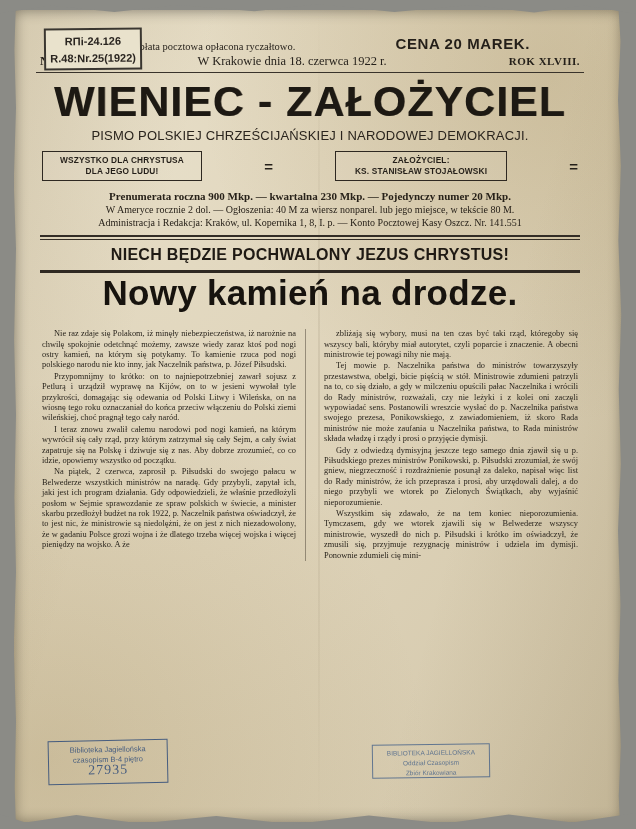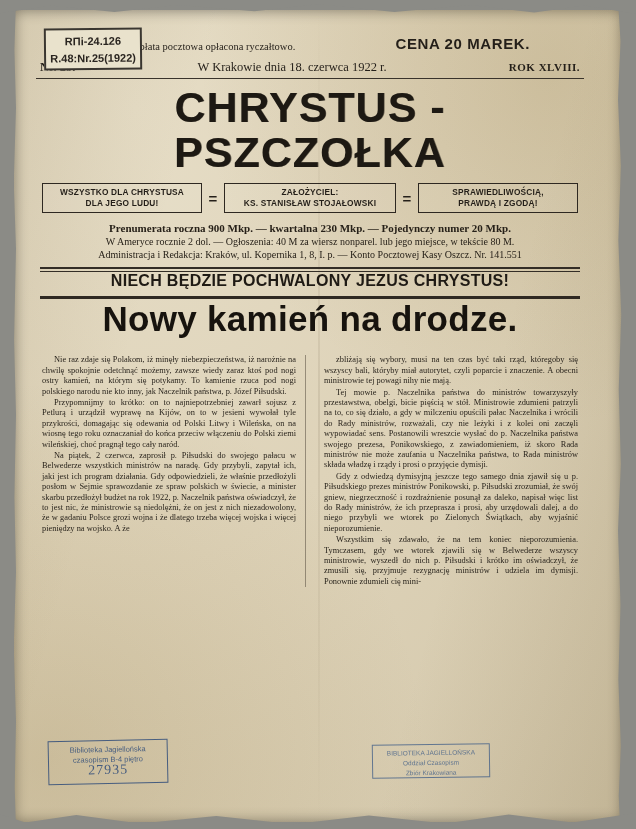--- a/index.html
+++ b/index.html
@@ -132,21 +132,21 @@
     font-size: 15px;
     font-weight: bold;
     letter-spacing: 0.6px;
     padding-right: 54px;
   }
   .issueline {
     display: flex;
     justify-content: space-between;
     align-items: baseline;
     font-size: 12px;
-    margin-top: 8px;
+    margin-top: 2px;
     padding: 0 4px;
     text-align: center;
   }
   .issueline .no { font-weight: bold; font-size: 12.5px; }
   .issueline .date { font-size: 12.5px; }
   .issueline .vol { font-size: 11px; font-weight: bold; letter-spacing: 0.5px; }
 
   .rule-thin { border-top: 1px solid #39332b; margin: 3px 0 0 0; }
 
   .title {
@@ -217,20 +217,21 @@
     height: 2px;
     margin: 6px 4px 0 4px;
   }
 
   .salutation {
     text-align: center;
     font-family: "Liberation Sans", sans-serif;
     font-weight: bold;
     font-size: 16px;
     letter-spacing: 0.3px;
+    margin-top: 6px;
     color: #1f1a14;
   }
 
   .rule-thick {
     border-top: 3px solid #2f2922;
     margin: 6px 4px 0 4px;
   }
 
   .headline {
     text-align: center;
@@ -284,57 +285,55 @@
     </div>
 
     <div class="issueline">
       <span class="no">Nr. 25.</span>
       <span class="date">W Krakowie dnia 18. czerwca 1922 r.</span>
       <span class="vol">ROK XLVIII.</span>
     </div>
 
     <div class="rule-thin"></div>
 
-    <div class="title">CHRYSTUS - PSZCZOŁKA</div>
+    <div class="title">WIENIEC - ZAŁOŻYCIEL</div>
+    <div class="subtitle">PISMO POLSKIEJ CHRZEŚCIJAŃSKIEJ I NARODOWEJ DEMOKRACJI.</div>
 
     <div class="mottos">
       <div class="motto w1">
         <div>WSZYSTKO DLA CHRYSTUSA</div>
         <div>DLA JEGO LUDU!</div>
       </div>
       <div class="eq">=</div>
       <div class="motto w2">
         <div>ZAŁOŻYCIEL:</div>
         <div>KS. STANISŁAW STOJAŁOWSKI</div>
       </div>
       <div class="eq">=</div>
-      <div class="motto w3">
-        <div>SPRAWIEDLIWOŚCIĄ,</div>
-        <div>PRAWDĄ I ZGODĄ!</div>
-      </div>
     </div>
 
     <div class="subsinfo">
       <div class="l1">Prenumerata roczna 900 Mkp. — kwartalna 230 Mkp. — Pojedynczy numer 20 Mkp.</div>
       <div class="l2">W Ameryce rocznie 2 dol. — Ogłoszenia: 40 M za wiersz nonparel. lub jego miejsce, w tekście 80 M.</div>
       <div class="l3">Administracja i Redakcja: Kraków, ul. Kopernika 1, 8, I. p. — Konto Pocztowej Kasy Oszcz. Nr. 141.551</div>
     </div>
 
     <div class="rule-double"></div>
 
     <div class="salutation">NIECH BĘDZIE POCHWALONY JEZUS CHRYSTUS!</div>
 
     <div class="rule-thick"></div>
 
     <div class="headline">Nowy kamień na drodze.</div>
 
     <div class="columns">
       <div class="col left">
         <p>Nie raz zdaje się Polakom, iż minęły niebezpieczeństwa, iż narożnie na chwilę spokojnie odetchnąć możemy, zawsze wiedy zaraz ktoś pod nogi ostry kamień, na którym się potykamy. To kamienie rzuca pod nogi polskiego narodu nie kto inny, jak Naczelnik państwa, p. Józef Piłsudski.</p>
         <p>Przypomnijmy to krótko: on to najniepotrzebniej zawarł sojusz z Petlurą i urządził wyprawę na Kijów, on to w jesieni wywołał tyle przykrości, domagając się odewania od Polski Litwy i Wileńska, on na wiosnę tego roku oznaczaniał do końca przeciw włączeniu do Polski ziemi wileńskiej, choć pragnął tego cały naród.</p>
+        <p>I teraz znowu zwalił całemu narodowi pod nogi kamień, na którym wywrócił się cały rząd, przy którym zatrzymał się cały Sejm, a cały świat zapatruje się na Polskę i dziwuje się z nas. Aby dobrze zrozumieć, co co idzie, opowiemy wszystko od początku.</p>
         <p>Na piątek, 2 czerwca, zaprosił p. Piłsudski do swojego pałacu w Belwederze wszystkich ministrów na naradę. Gdy przybyli, zapytał ich, jaki jest ich program działania. Gdy odpowiedzieli, że właśnie przedłożyli posłom w Sejmie sprawozdanie ze spraw polskich w świecie, a minister skarbu przedłożył budżet na rok 1922, p. Naczelnik państwa oświadczył, że to jest nic, że ministrowie są niedolężni, że on jest z nich niezadowolony, że w gadaniu Polsce grozi wojna i że dlatego trzeba więcej wojska i więcej pieniędzy na wojsko. A że</p>
       </div>
       <div class="col right">
         <p>zbliżają się wybory, musi na ten czas być taki rząd, któregoby się wszyscy bali, któryby miał autorytet, czyli poparcie i znaczenie. A obecni ministrowie tej powagi nihy nie mają.</p>
         <p>Tej mowie p. Naczelnika państwa do ministrów towarzyszyły przestawstwa, obelgi, bicie pięścią w stół. Ministrowie zdumieni patrzyli na to, co się działo, a gdy w milczeniu opuścili pałac Naczelnika i wrócili do Rady ministrów, rozważali, czy nie leżyki i z kolei oni zaczęli wypowiadać sens. Postanowili wreszcie wysłać do p. Naczelnika państwa swojego prezesa, Ponikowskiego, z zawiadomieniem, iż skoro Rada ministrów nie może zaufania u Naczelnika państwa, to Rada ministrów składa władzę i rządy i prosi o przyjęcie dymisji.</p>
         <p>Gdy z odwiedzą dymisyjną jeszcze tego samego dnia zjawił się u p. Piłsudskiego prezes ministrów Ponikowski, p. Piłsudski zrozumiał, że swój gniew, niegrzeczność i rozdrażnienie posunął za daleko, napisał więc list do Rady ministrów, że ich przeprasza i prosi, aby urzędowali dalej, a do niego przybyli we wtorek po Zielonych Świątkach, aby wyjaśnić nieporozumienie.</p>
         <p>Wszystkim się zdawało, że na tem koniec nieporozumienia. Tymczasem, gdy we wtorek zjawili się w Belwederze wszyscy ministrowie, wyszedł do nich p. Piłsudski i krótko im oświadczył, że zmusili się, przyjmuje rezygnację ministrów i udziela im dymisji. Ponownie zdumieli cię mini-</p>
       </div>
     </div>
   </div>

